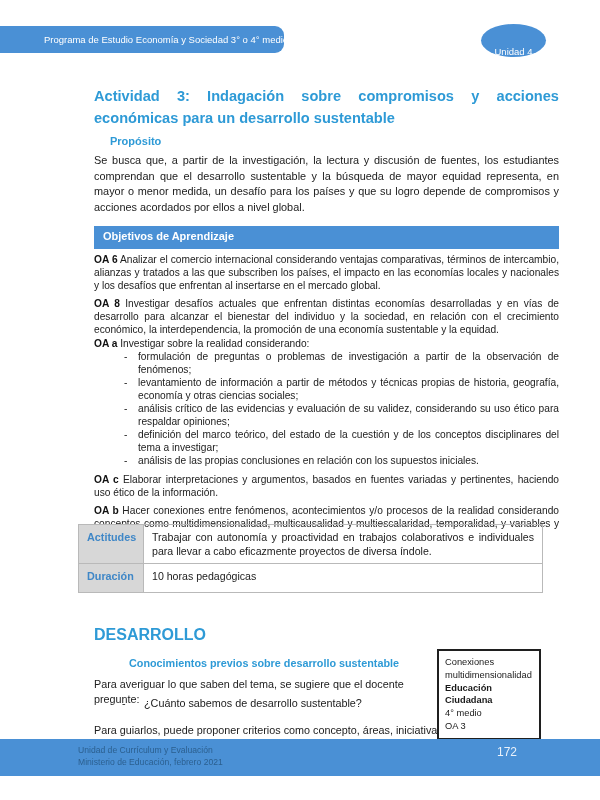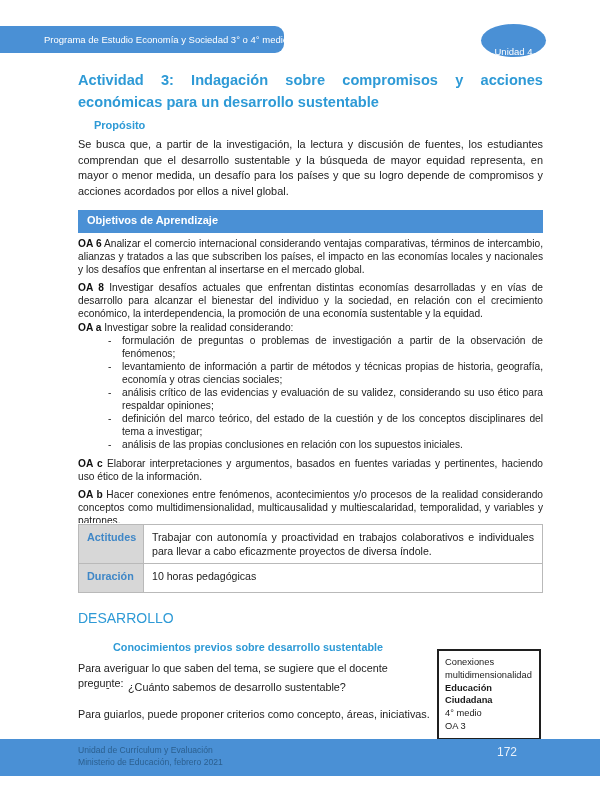--- a/index.html
+++ b/index.html
@@ -10,21 +10,21 @@
     --page-num:#e9f1fa;
     --table-label-bg:#d7d7d7;
     --table-border:#b9b9b9;
     --box-border:#1f1f1f;
   }
   html,body{margin:0;padding:0;background:#ffffff;}
   .page{
     position:relative;width:600px;height:800px;background:#ffffff;
     font-family:"Liberation Sans", sans-serif;color:#212121;overflow:hidden;
   }
-  .abs{position:absolute;left:78px;width:465px;margin:0;}
+  .abs{position:absolute;left:78px;width:465px;margin:16px;}
   .top-pill{
     position:absolute;left:-10px;top:26px;width:294px;height:27px;
     background:var(--accent);border-radius:9px;color:#fff;font-size:9.5px;
     display:flex;align-items:center;justify-content:center;
     padding-left:58px;box-sizing:border-box;white-space:nowrap;
   }
   .unit-badge{
     position:absolute;left:481px;top:24px;width:65px;height:33px;
     background:var(--accent);border-radius:50%;color:#fff;font-size:9.5px;
     display:flex;align-items:flex-end;justify-content:center;
@@ -51,21 +51,21 @@
     position:absolute;left:78px;top:524px;width:465px;border-collapse:collapse;
     font-size:10.6px;table-layout:fixed;
   }
   table.info td{border:1px solid var(--table-border);vertical-align:top;}
   td.cell-label{
     width:52px;background:var(--table-label-bg);color:var(--label-blue);
     font-weight:bold;font-size:10.8px;padding:6px 4px 6px 8px;
   }
   td.cell-value{padding:5px 8px;text-align:justify;line-height:14.2px;}
   tr.row-duracion td{height:16px;}
-  .desarrollo-h{top:610px;font-size:14px;font-weight:normal;color:var(--heading);}
+  .desarrollo-h{top:610px;font-size:16px;font-weight:bold;color:var(--heading);}
   .sub-h{top:641px;left:113px;width:430px;font-size:10.8px;font-weight:bold;color:var(--heading);}
   .body-p{font-size:10.8px;line-height:14.5px;}
   .p1{top:661px;width:350px;}
   .q-bullet{top:681px;left:106px;width:320px;display:flex;font-size:10.8px;}
   .q-dash{flex:0 0 22px;}
   .p2{top:707px;width:360px;}
   .conn-box{
     position:absolute;left:437px;top:649px;width:104px;box-sizing:border-box;
     border:2px solid var(--box-border);background:#fff;
     padding:5px 6px;font-size:9.3px;line-height:12.8px;color:#1a1a1a;

